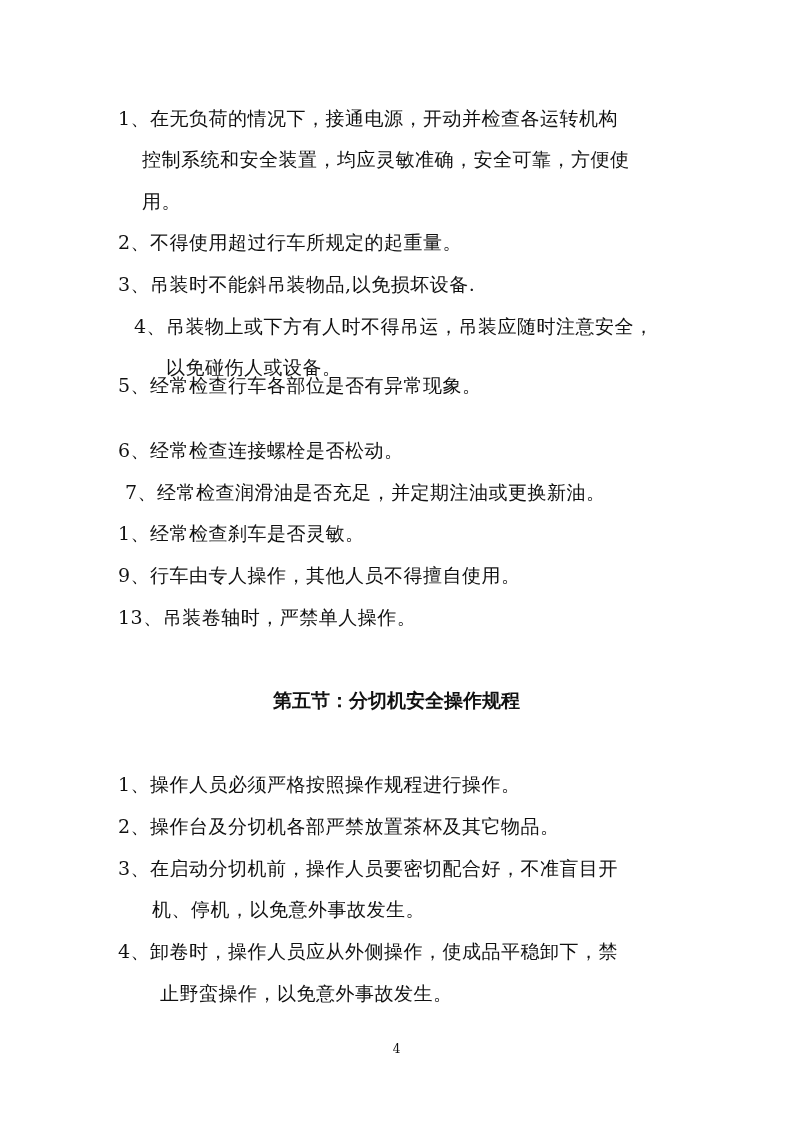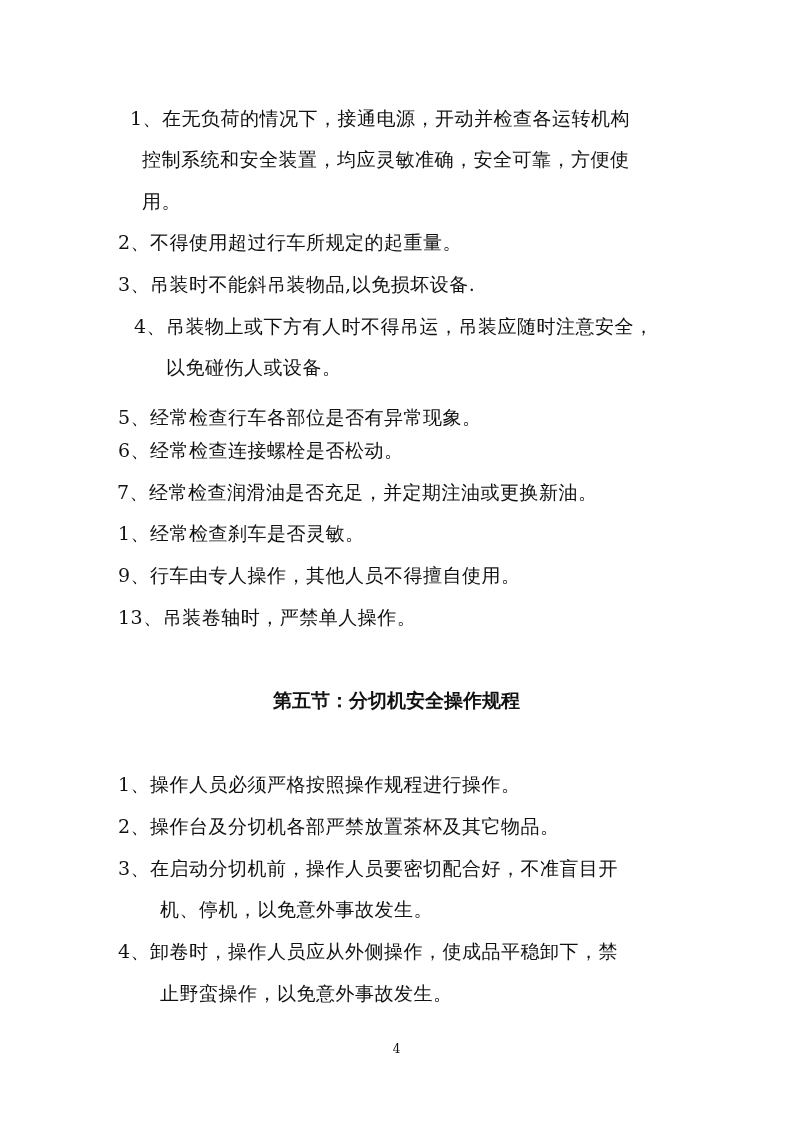--- a/index.html
+++ b/index.html
@@ -7,39 +7,39 @@
          font-family: "DejaVu Serif", "Liberation Serif", serif; color: #111; }
   .line { position: absolute; font-size: 19px; line-height: 24px; white-space: nowrap; letter-spacing: 0.5px; }
   .heading { position: absolute; left: 0; width: 793px; text-align: center; font-size: 19px;
              line-height: 24px; font-weight: bold; font-family: Liberation Serif, serif; }
   .pageno { position: absolute; left: 0; width: 793px; text-align: center; top: 1042px; font-size: 12px; line-height: 14px; }
 </style>
 </head>
 <body>
 
 <div>
-  <div class="line" style="left:130px;top:106px">1、在无负荷的情况下，接通电源，开动并检查各运转机构</div>
+  <div class="line" style="left:118px;top:106px">1、在无负荷的情况下，接通电源，开动并检查各运转机构</div>
   <div class="line" style="left:142px;top:147px">控制系统和安全装置，均应灵敏准确，安全可靠，方便使</div>
   <div class="line" style="left:142px;top:189px">用。</div>
 
   <div class="line" style="left:118px;top:230px">2、不得使用超过行车所规定的起重量。</div>
   <div class="line" style="left:118px;top:272px">3、吊装时不能斜吊装物品,以免损坏设备.</div>
   <div class="line" style="left:134px;top:314px">4、吊装物上或下方有人时不得吊运，吊装应随时注意安全，</div>
   <div class="line" style="left:166px;top:355px">以免碰伤人或设备。</div>
 
-  <div class="line" style="left:118px;top:405px">5、经常检查行车各部位是否有异常现象。</div>
+  <div class="line" style="left:118px;top:373px">5、经常检查行车各部位是否有异常现象。</div>
   <div class="line" style="left:118px;top:438px">6、经常检查连接螺栓是否松动。</div>
-  <div class="line" style="left:117px;top:480px">7、经常检查润滑油是否充足，并定期注油或更换新油。</div>
+  <div class="line" style="left:125px;top:480px">7、经常检查润滑油是否充足，并定期注油或更换新油。</div>
   <div class="line" style="left:118px;top:521px">1、经常检查刹车是否灵敏。</div>
   <div class="line" style="left:118px;top:563px">9、行车由专人操作，其他人员不得擅自使用。</div>
   <div class="line" style="left:118px;top:605px">13、吊装卷轴时，严禁单人操作。</div>
 
   <div class="heading" style="top:689px">第五节：分切机安全操作规程</div>
 
   <div class="line" style="left:118px;top:772px">1、操作人员必须严格按照操作规程进行操作。</div>
   <div class="line" style="left:118px;top:814px">2、操作台及分切机各部严禁放置茶杯及其它物品。</div>
   <div class="line" style="left:118px;top:856px">3、在启动分切机前，操作人员要密切配合好，不准盲目开</div>
-  <div class="line" style="left:160px;top:897px">机、停机，以免意外事故发生。</div>
+  <div class="line" style="left:152px;top:897px">机、停机，以免意外事故发生。</div>
   <div class="line" style="left:118px;top:939px">4、卸卷时，操作人员应从外侧操作，使成品平稳卸下，禁</div>
   <div class="line" style="left:160px;top:981px">止野蛮操作，以免意外事故发生。</div>
 
   <div class="pageno">4</div>
 </div>
 
 </body></html>

